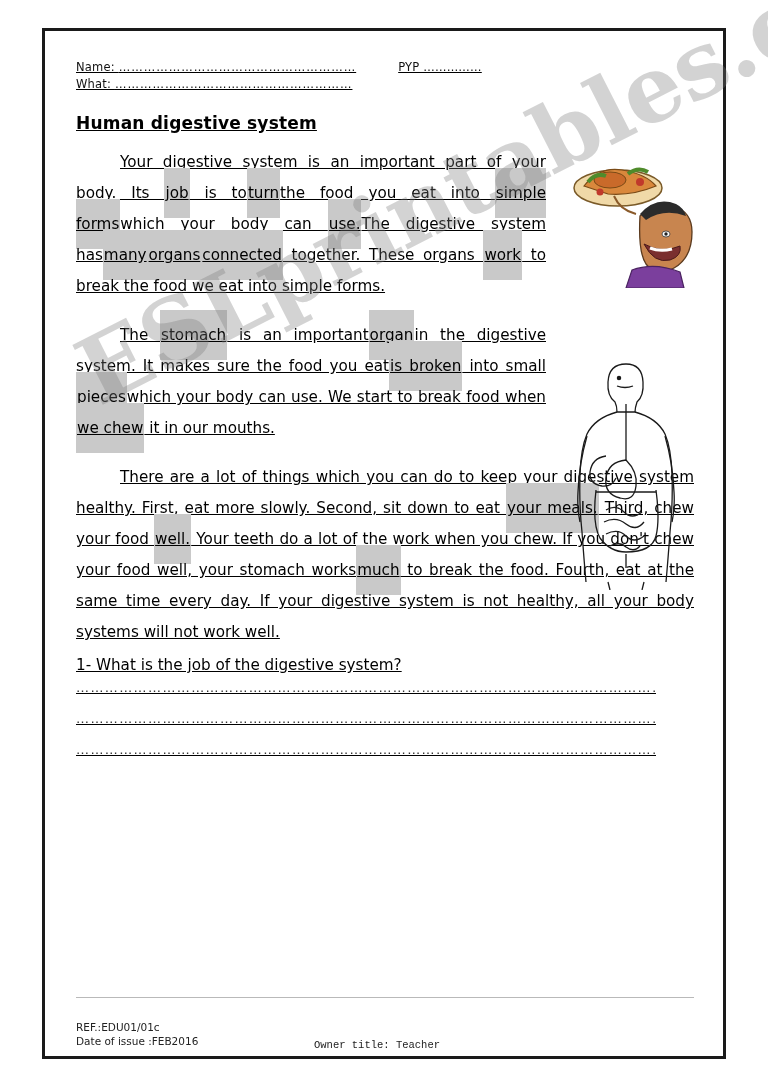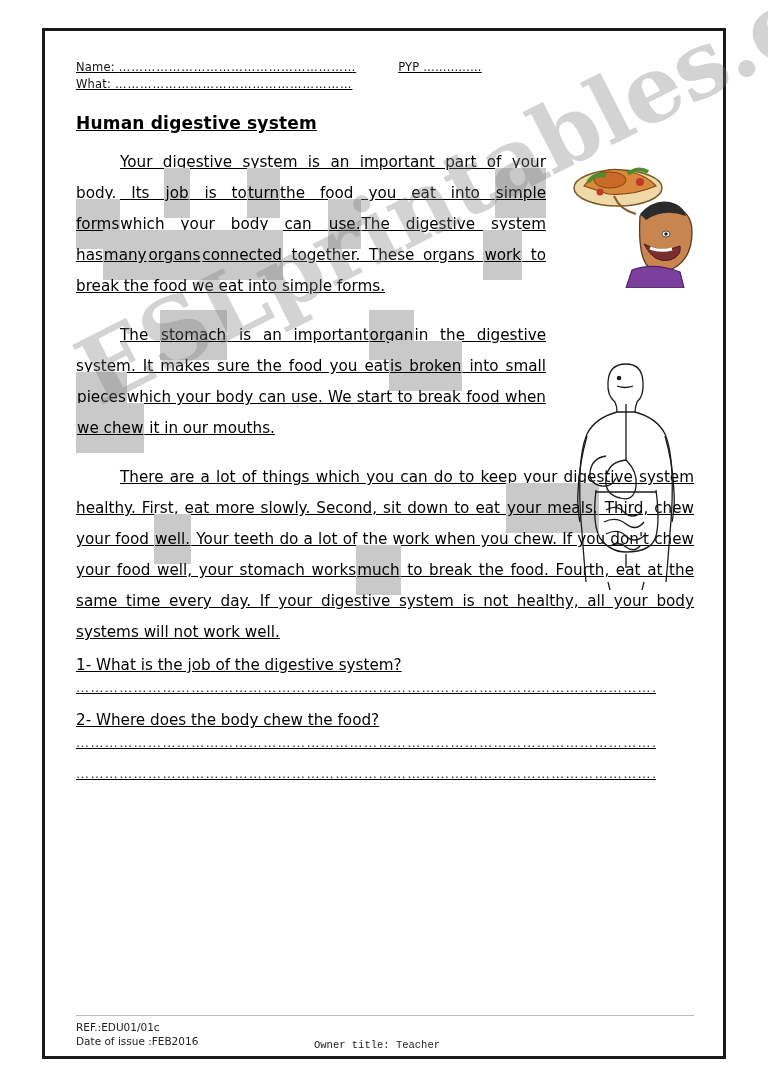--- a/index.html
+++ b/index.html
@@ -104,21 +104,21 @@
     width: 580px;
   }
 
   
   .footer {
     position: absolute;
     left: 76px;
     bottom: 38px;
     width: 618px;
     border-top: 1px solid #b9b9b9;
-    padding-top: 5px;
+    padding-top: 23px;
     font-size: 10.5px;
     color: #222;
   }
   .footer .row { position: relative; height: 14px; }
   .footer .owner {
     position: absolute;
     left: 238px;
     top: 4px;
     font-family: Liberation Mono, monospace;
   }
@@ -238,21 +238,20 @@
     <p class="para narrow" id="p1"><span>Your  digestive  system  is  an  important  part  of  your  body.  Its  </span><span class="hl">job</span><span>  is  to</span><span class="hl">turn</span><span>the  food  you  eat  into  </span><span class="hl">simple  forms</span><span>which  your  body  can  </span><span class="hl">use.</span><span>The  digestive  system  has</span><span class="hl">many</span><span class="hl">organs</span><span class="hl">connected</span><span>  together.  These  organs  </span><span class="hl">work</span><span>  to  break  the  food  we  eat  into  simple  forms.</span></p>
     <p class="para narrow p2" id="p2"><span>The </span><span class="hl">stomach</span><span> is an important</span><span class="hl">organ</span><span>in the digestive system. It makes sure the food you eat</span><span class="hl">is  broken</span><span> into small </span><span class="hl">pieces</span><span>which  your  body  can  use.  We  start  to  break  food  when </span><span class="hl">we  chew</span><span> it  in  our  mouths.</span></p>
     <p class="para wide p3" id="p3"><span>There  are  a  lot  of  things  which  you  can  do  to  keep  your  digestive  system  healthy.  First,  eat  more  slowly.  Second,  sit  down  to  eat  </span><span class="hl">your  meals.</span><span>  Third,  chew  your  food </span><span class="hl">well.</span><span> Your teeth do a lot of the work when you chew. If you don't chew your food well, your stomach works</span><span class="hl">much</span><span> to break the food. Fourth, eat at the same time every day. If your digestive system is not healthy, all your body systems will not work well.</span></p>
 
 
     <div>
       <div class="question">1- What is the job of the digestive system?</div>
       <div class="answer-line">……………………………………………………………………………………………………………………………………</div>
     </div>
     <div>
-      <div class="question">2- Where does the body chew the food?</div>
       <div class="answer-line">……………………………………………………………………………………………………………………………………</div>
     </div>
     <div>
       <div class="answer-line">……………………………………………………………………………………………………………………………………</div>
     </div>
   </div>
 
   <div class="footer">
     <div class="row">
       <span>REF.:EDU01/01c</span>

